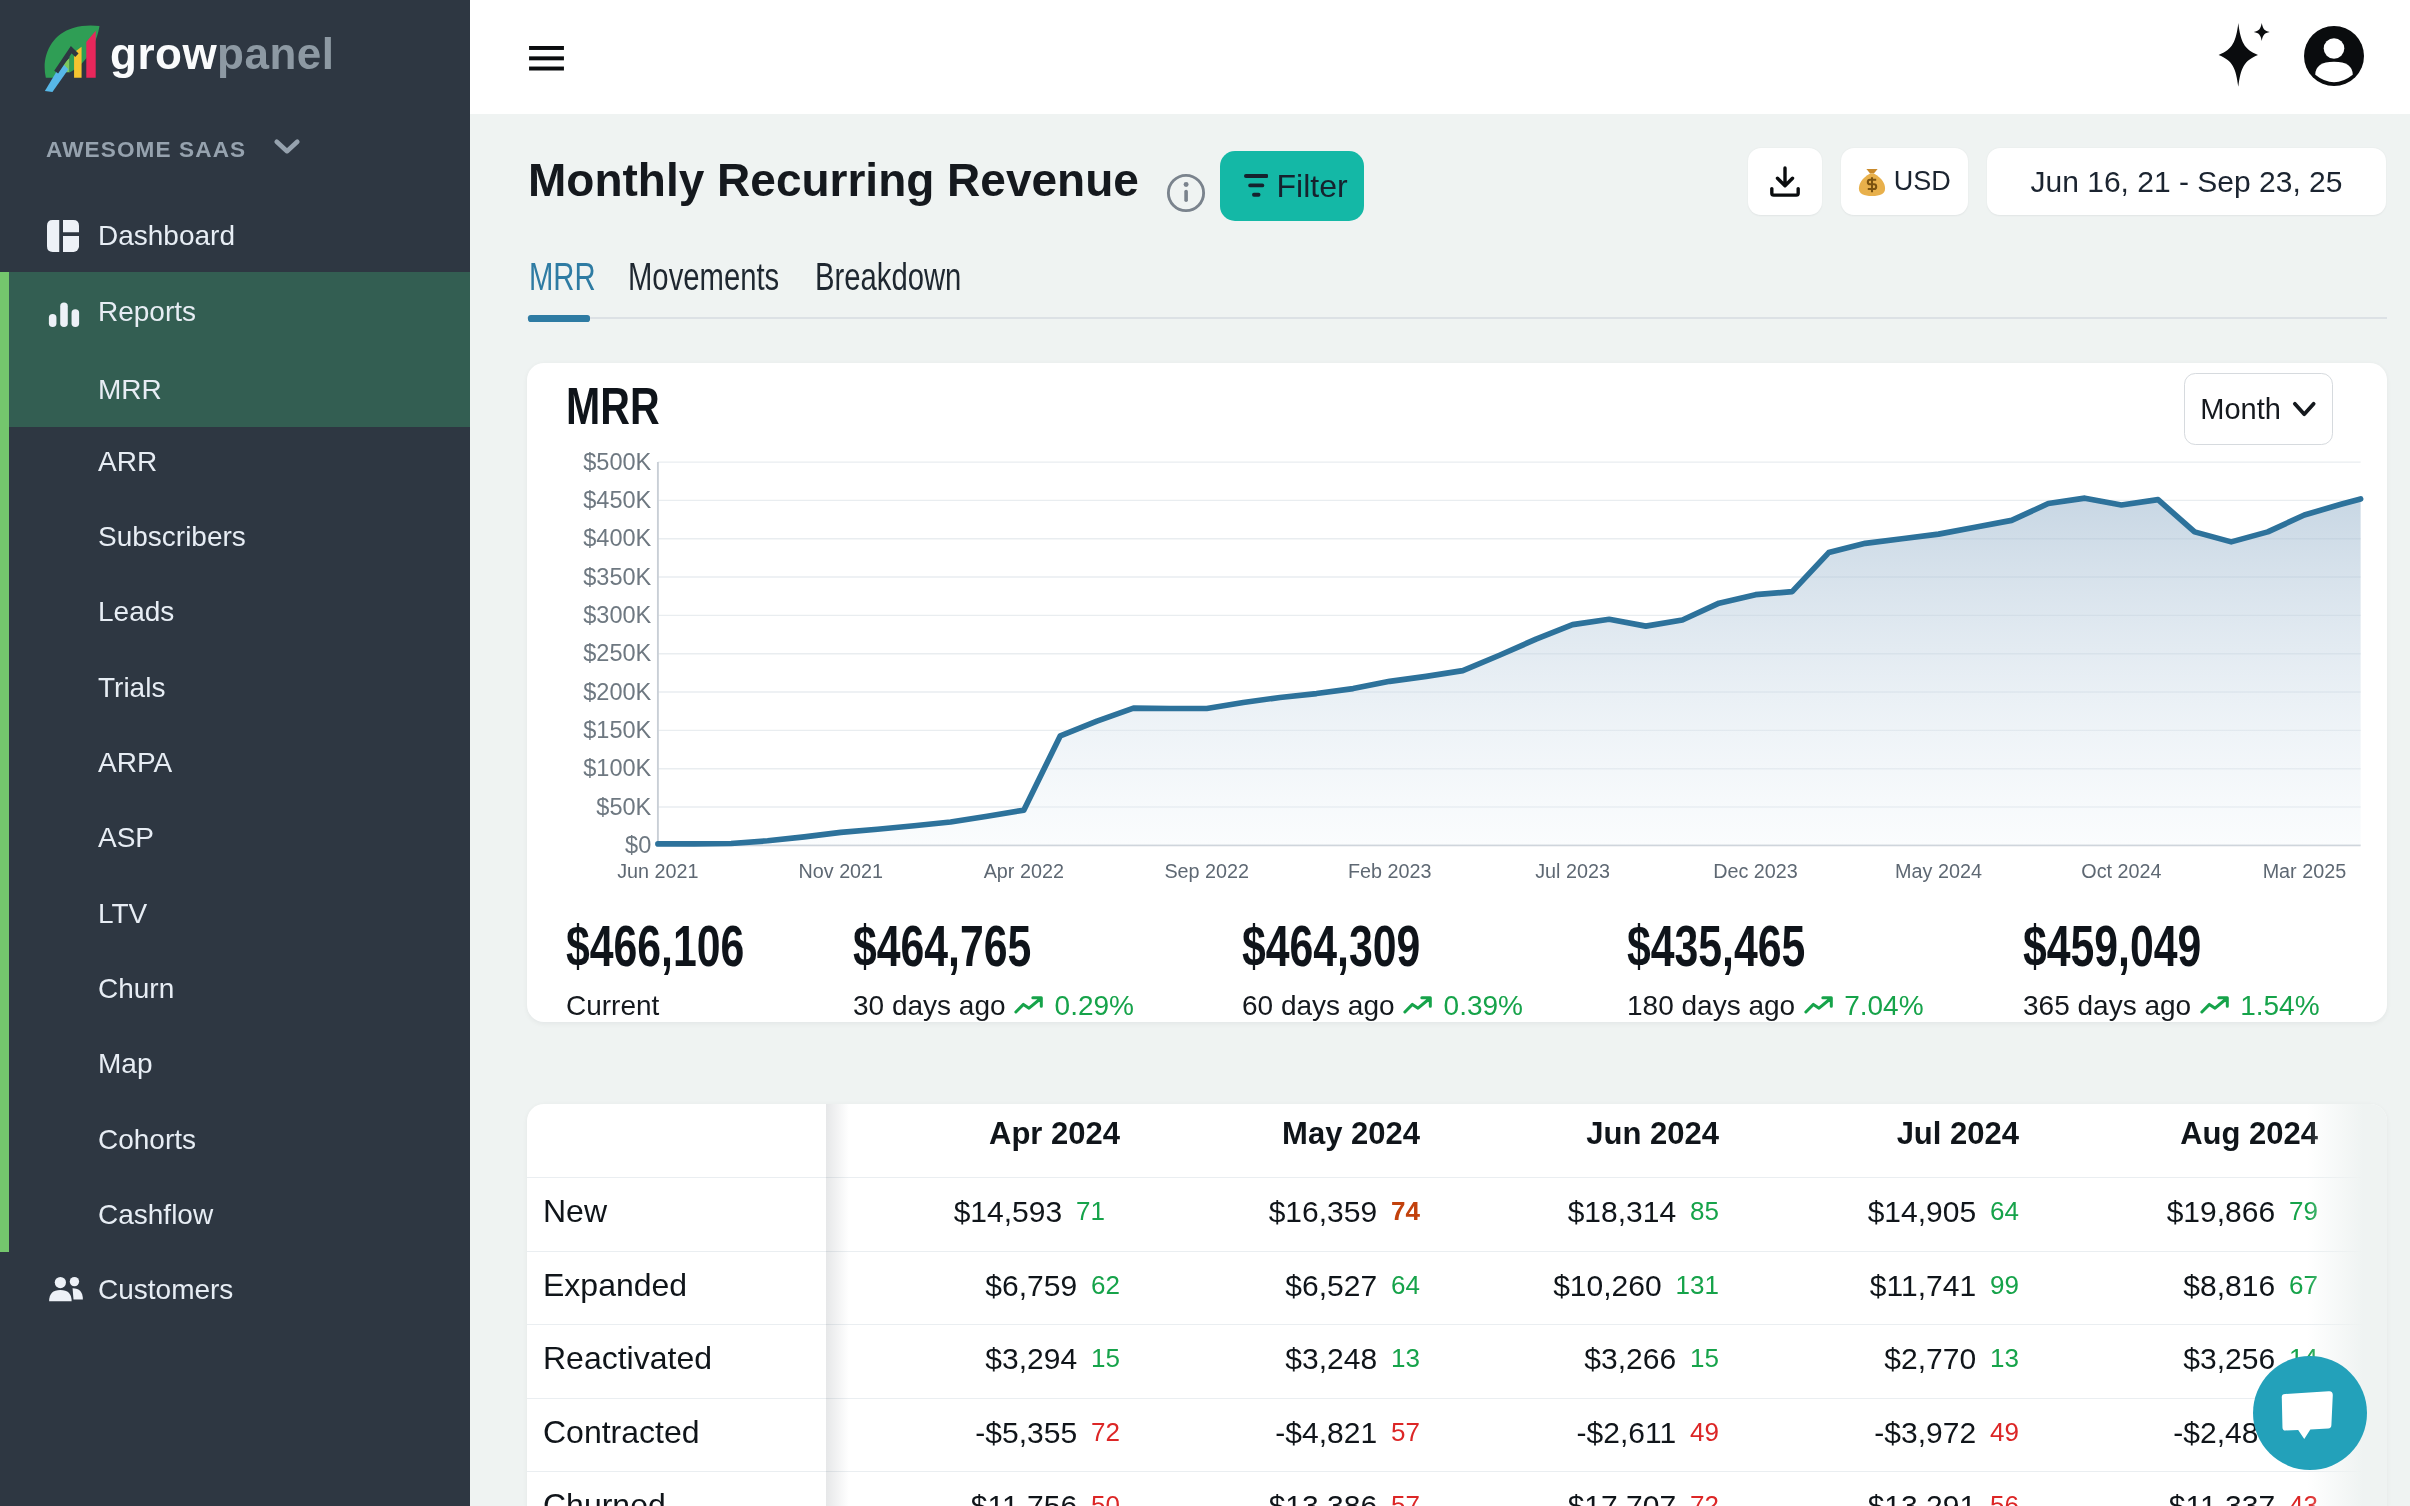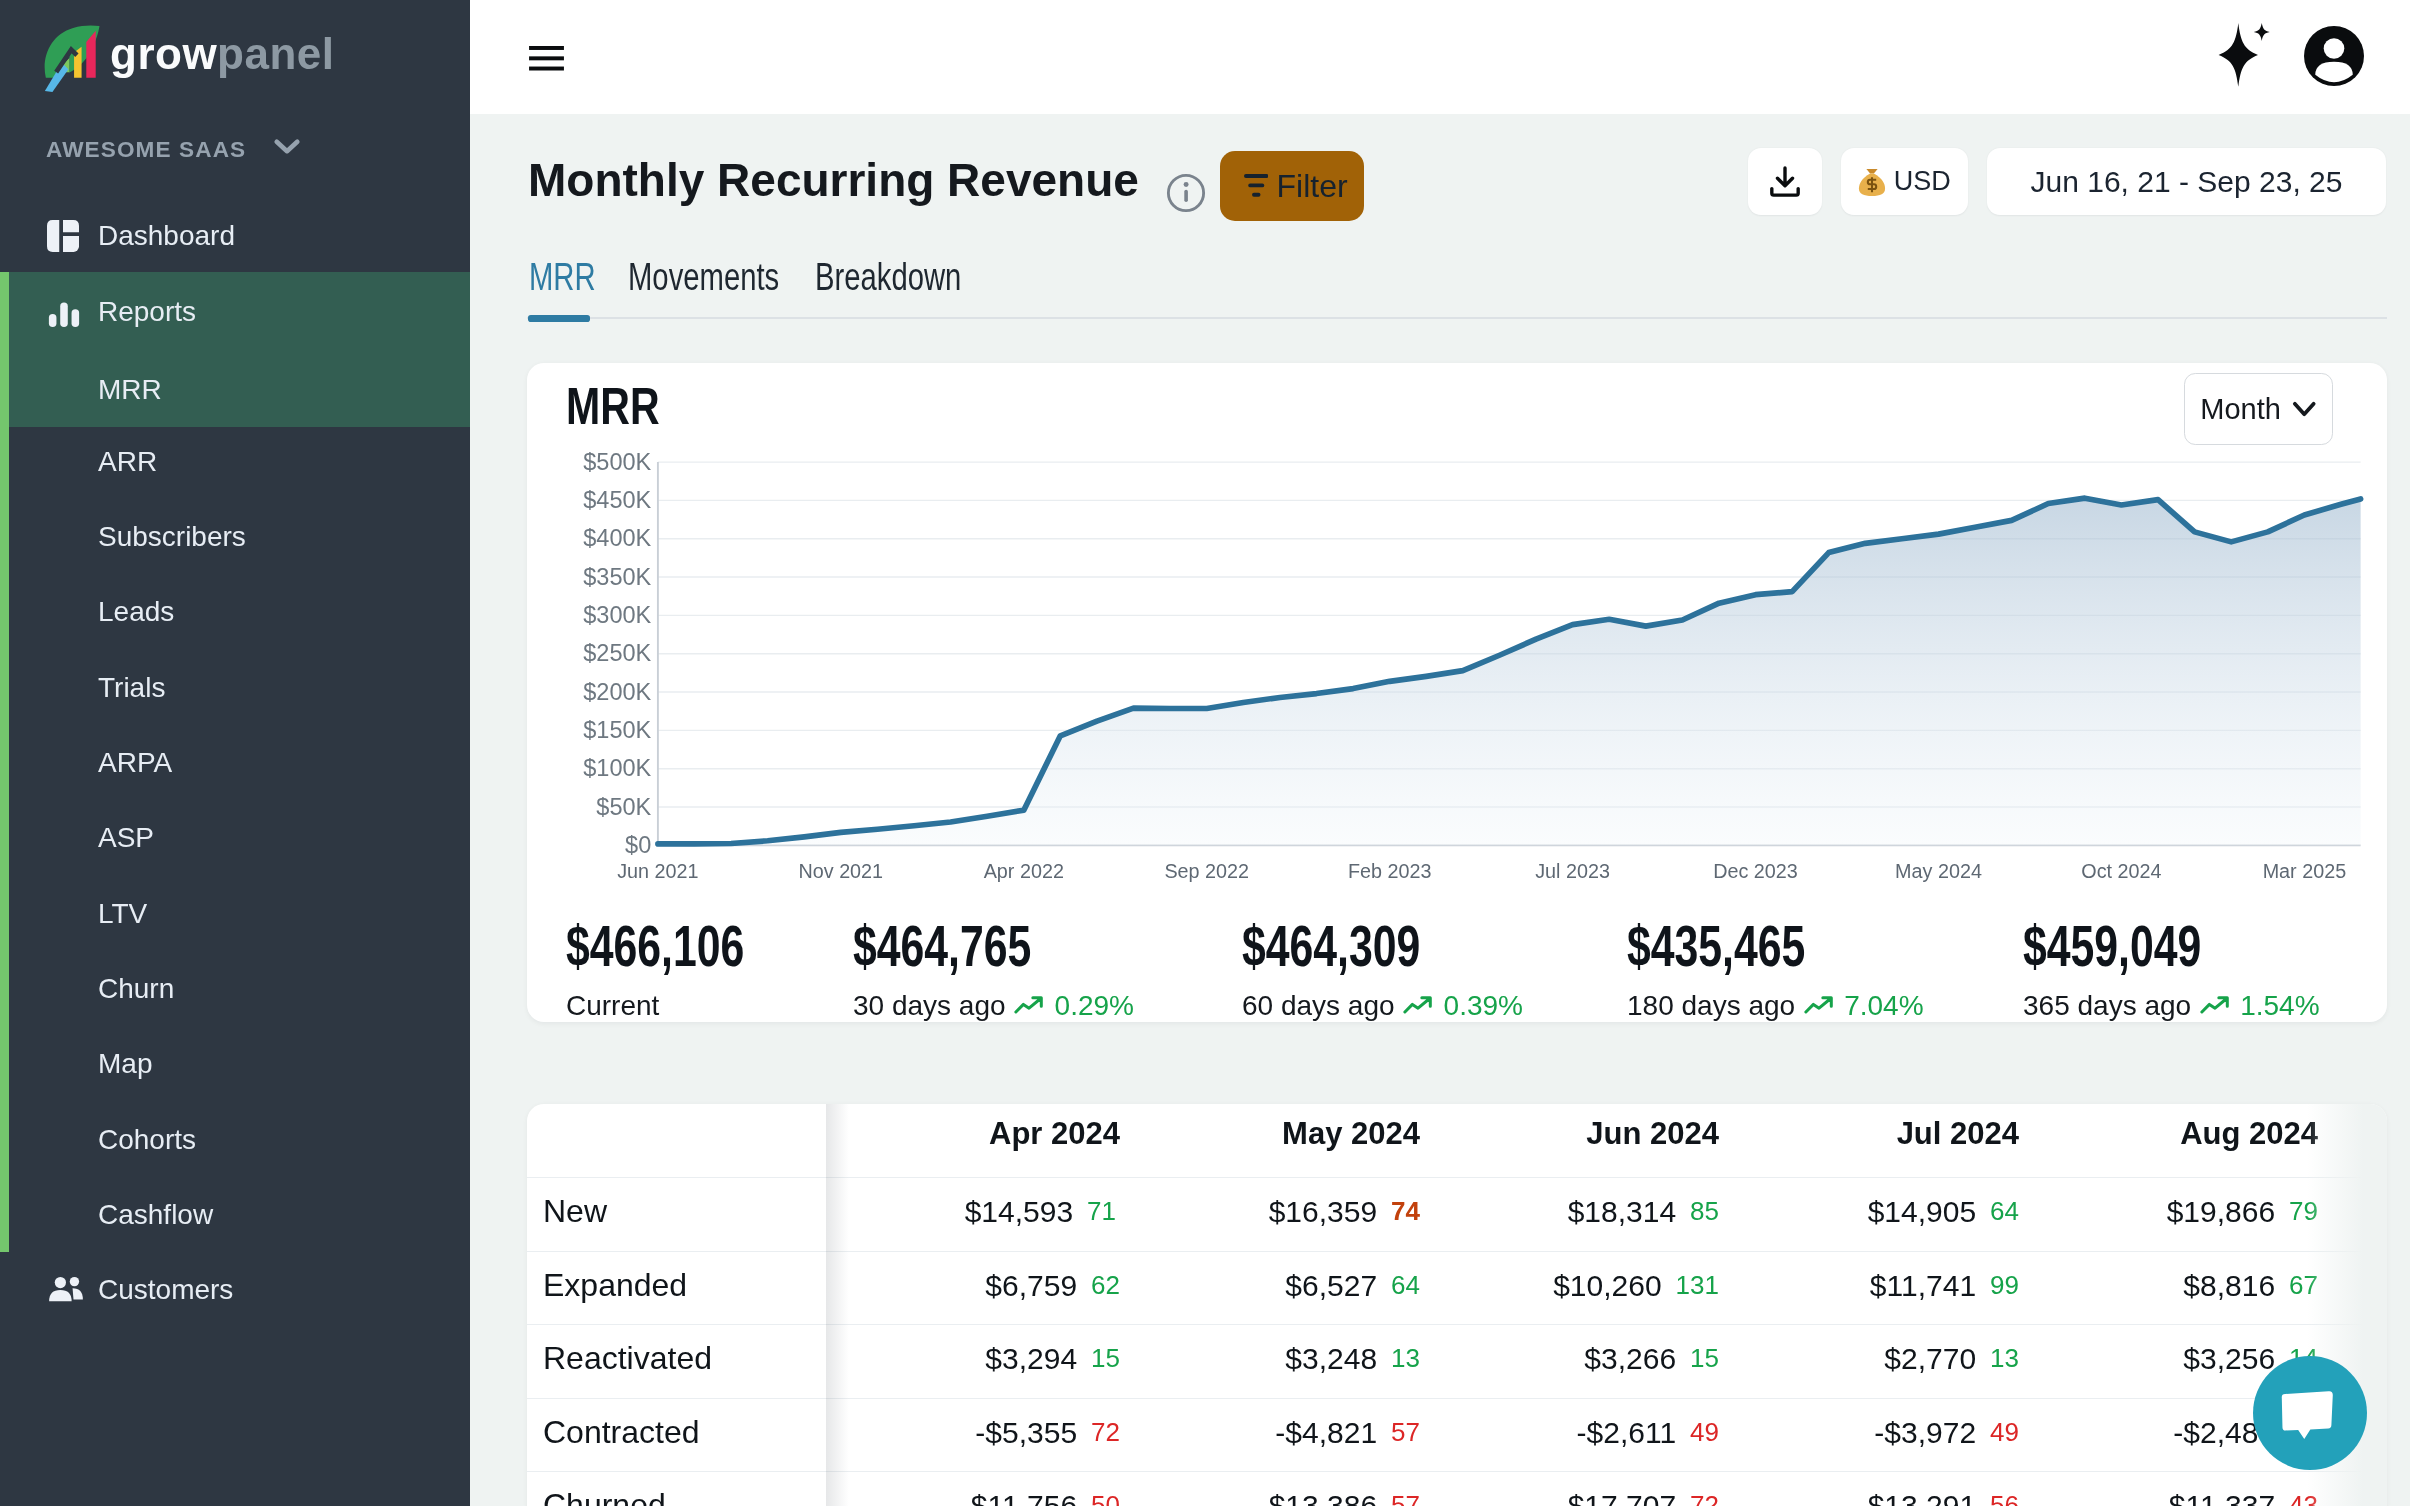--- a/index.html
+++ b/index.html
@@ -15,21 +15,21 @@
   .navicon { position:absolute; left:47px; }
   #logotext { position:absolute; left:110px; top:32px; font-size:44px; line-height:1; font-weight:bold; color:#FAFBFC; letter-spacing:0.5px;}
   #logotext span { color:#8D99A3; }
   #wslabel { position:absolute; left:46px; top:139px; font-size:22.6px; line-height:1; font-weight:bold; letter-spacing:1.1px; color:#96A2AE; }
 
   
   #topbar { position:absolute; left:470px; top:0; width:1941px; height:114px; background:#FFFFFF; }
 
   
   #title { position:absolute; left:528px; top:157px; font-size:46px; line-height:1; font-weight:700; color:#15191E; letter-spacing:0px; }
-  #filterbtn { position:absolute; left:1220px; top:151px; width:144px; height:70px; background:#a16207; border-radius:15px; display:flex; align-items:center; justify-content:flex-start; padding-left:23.5px; gap:8.5px; font-size:32px; font-weight:400; color:#16222E; }
+  #filterbtn { position:absolute; left:1220px; top:151px; width:144px; height:70px; background:#14b8a6; border-radius:15px; display:flex; align-items:center; justify-content:flex-start; padding-left:23.5px; gap:8.5px; font-size:32px; font-weight:400; color:#16222E; }
   .whitebtn { position:absolute; top:148px; background:#fff; border-radius:13px; box-shadow:0 0.9px 1.9px rgba(16,24,40,.06); display:flex; align-items:center; justify-content:center; }
   #dlbtn { left:1748px; width:74px; height:67px; }
   #usdbtn { left:1841px; width:127px; height:67px; gap:7.5px; font-size:27px; font-weight:500; color:#1B2430; }
   #datebtn { left:1987px; width:399px; height:67px; font-size:30px; font-weight:500; color:#1B2430; }
 
   
   #tabs span { position:absolute; top:257px; font-size:39px; line-height:1; font-weight:500; transform:scaleX(0.75); transform-origin:0 0; }
   #tabline { position:absolute; left:527px; top:317px; width:1860px; height:1.9px; background:#DCE1E5; }
   #tabactive { position:absolute; left:528px; top:315px; width:62px; height:6.6px; background:#2E7BA3; border-radius:2.8px; }
 
@@ -288,21 +288,21 @@
   </div>
 
 <div id="tablecard">
   <div class="hcell" style="left:301px; width:292px;">Apr 2024</div>
   <div class="hcell" style="left:601px; width:292px;">May 2024</div>
   <div class="hcell" style="left:900px; width:292px;">Jun 2024</div>
   <div class="hcell" style="left:1200px; width:292px;">Jul 2024</div>
   <div class="hcell" style="left:1499px; width:292px;">Aug 2024</div>
 <div class="trow" style="top:73px;">
   <div class="rowlab">New</div>
-  <div class="cell" style="left:297px;width:292px;justify-content:flex-end;">
+  <div class="cell" style="left:286px;width:292px;justify-content:flex-end;">
         <span>$14,593</span>
         <span class="cnt" style="color:#16A34A;">71</span>
       </div>
   <div class="cell" style="left:601px;width:292px;">
         <span>$16,359</span>
         <span class="cnt" style="color:#c2410c;font-weight:bold;">74</span>
       </div>
   <div class="cell" style="left:900px;width:292px;">
         <span>$18,314</span>
         <span class="cnt" style="color:#16A34A;">85</span>

